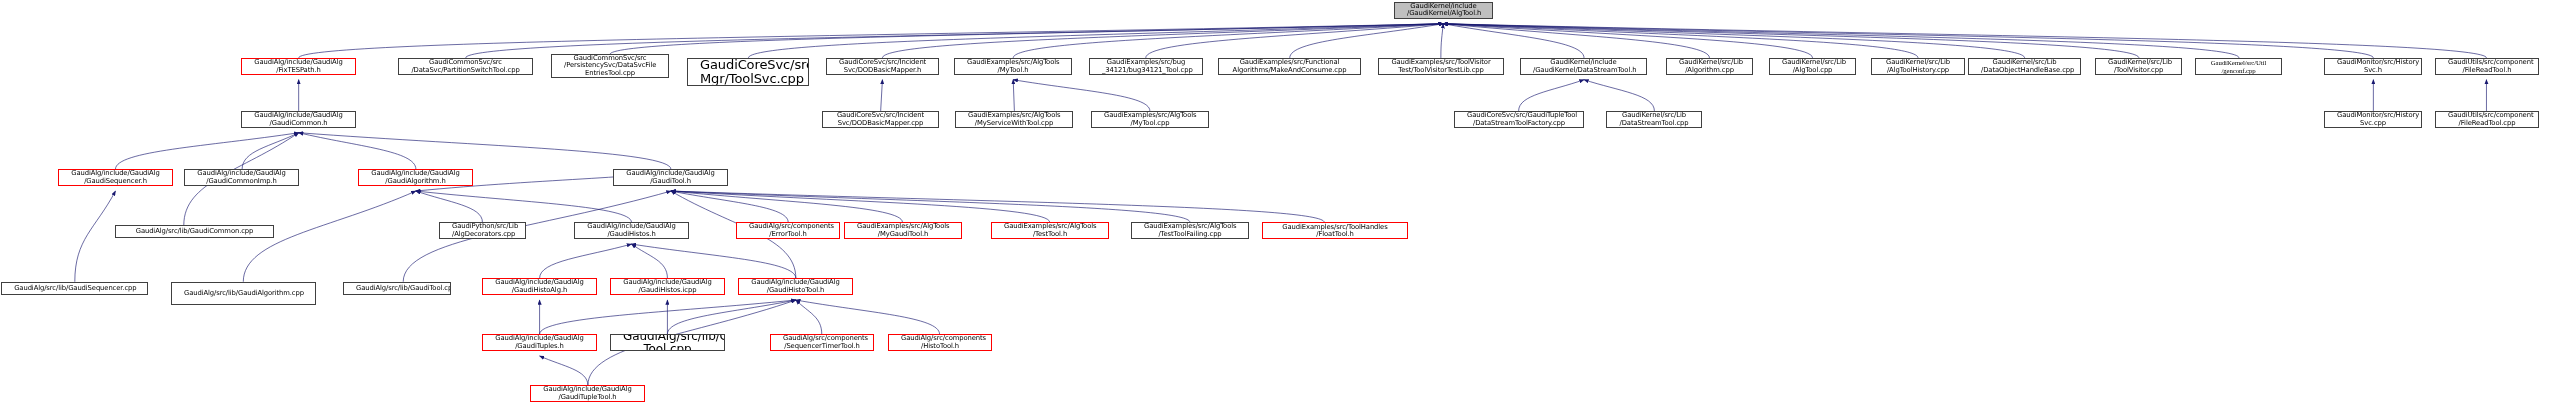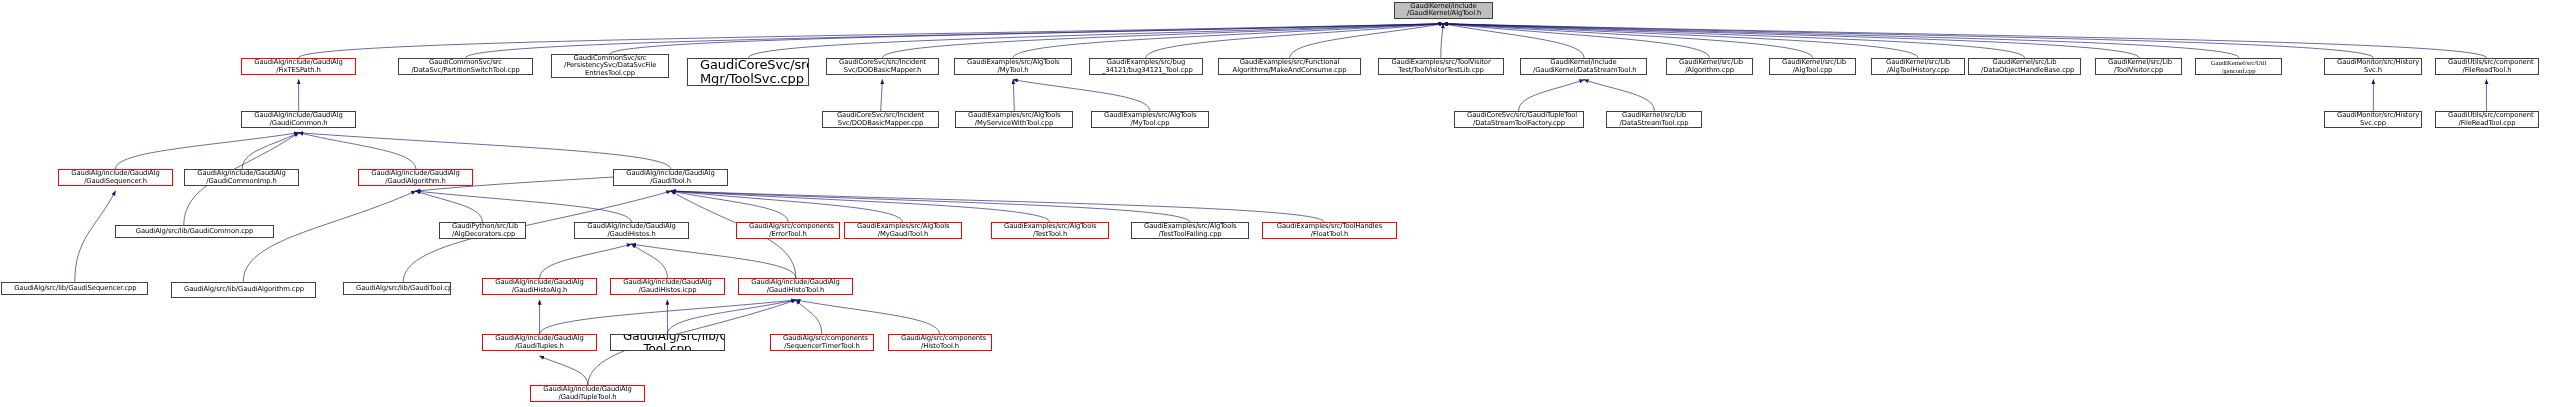--- a/index.html
+++ b/index.html
@@ -186,24 +186,24 @@
     <div class="node" style="left: 574px; top: 222px; width: 115px; height: 17px; font-size: 6.8px;"><span class="lbl">GaudiAlg/include/GaudiAlg
 /GaudiHistos.h</span></div>
     <div class="node hot" style="left: 736px; top: 222px; width: 104px; height: 17px; font-size: 6.8px;"><span class="lbl">GaudiAlg/src/components
 /ErrorTool.h</span></div>
     <div class="node hot" style="left: 844px; top: 222px; width: 118px; height: 17px; font-size: 6.8px;"><span class="lbl">GaudiExamples/src/AlgTools
 /MyGaudiTool.h</span></div>
     <div class="node hot" style="left: 991px; top: 222px; width: 118px; height: 17px; font-size: 6.8px;"><span class="lbl">GaudiExamples/src/AlgTools
 /TestTool.h</span></div>
     <div class="node" style="left: 1131px; top: 222px; width: 118px; height: 17px; font-size: 6.8px;"><span class="lbl">GaudiExamples/src/AlgTools
 /TestToolFailing.cpp</span></div>
-    <div class="node hot" style="left: 1262px; top: 222px; width: 135px; height: 17px; font-size: 6.8px;"><span class="lbl">GaudiExamples/src/ToolHandles
+    <div class="node hot" style="left: 1262px; top: 222px; width: 146px; height: 17px; font-size: 6.8px; align-items: flex-end;"><span class="lbl">GaudiExamples/src/ToolHandles
 /FloatTool.h</span></div>
     <div class="node" style="left: 1.2px; top: 282px; width: 147px; height: 13px; font-size: 6.8px;"><span class="lbl">GaudiAlg/src/lib/GaudiSequencer.cpp</span></div>
-    <div class="node" style="left: 171px; top: 282px; width: 145px; height: 16px; font-size: 6.8px;"><span class="lbl">GaudiAlg/src/lib/GaudiAlgorithm.cpp</span></div>
+    <div class="node" style="left: 171px; top: 282px; width: 145px; height: 23px; font-size: 6.8px;"><span class="lbl">GaudiAlg/src/lib/GaudiAlgorithm.cpp</span></div>
     <div class="node" style="left: 343px; top: 282px; width: 108px; height: 13px; font-size: 6.8px;"><span class="lbl">GaudiAlg/src/lib/GaudiTool.cpp</span></div>
     <div class="node hot" style="left: 482px; top: 278px; width: 115px; height: 17px; font-size: 6.8px;"><span class="lbl">GaudiAlg/include/GaudiAlg
 /GaudiHistoAlg.h</span></div>
     <div class="node hot" style="left: 610px; top: 278px; width: 115px; height: 17px; font-size: 6.8px;"><span class="lbl">GaudiAlg/include/GaudiAlg
 /GaudiHistos.icpp</span></div>
     <div class="node hot" style="left: 738px; top: 278px; width: 115px; height: 17px; font-size: 6.8px;"><span class="lbl">GaudiAlg/include/GaudiAlg
 /GaudiHistoTool.h</span></div>
     <div class="node hot" style="left: 482px; top: 334px; width: 115px; height: 17px; font-size: 6.8px;"><span class="lbl">GaudiAlg/include/GaudiAlg
 /GaudiTuples.h</span></div>
     <div class="node" style="left: 610px; top: 334px; width: 115px; height: 17px; font-size: 12px;"><span class="lbl">GaudiAlg/src/lib/GaudiHisto

